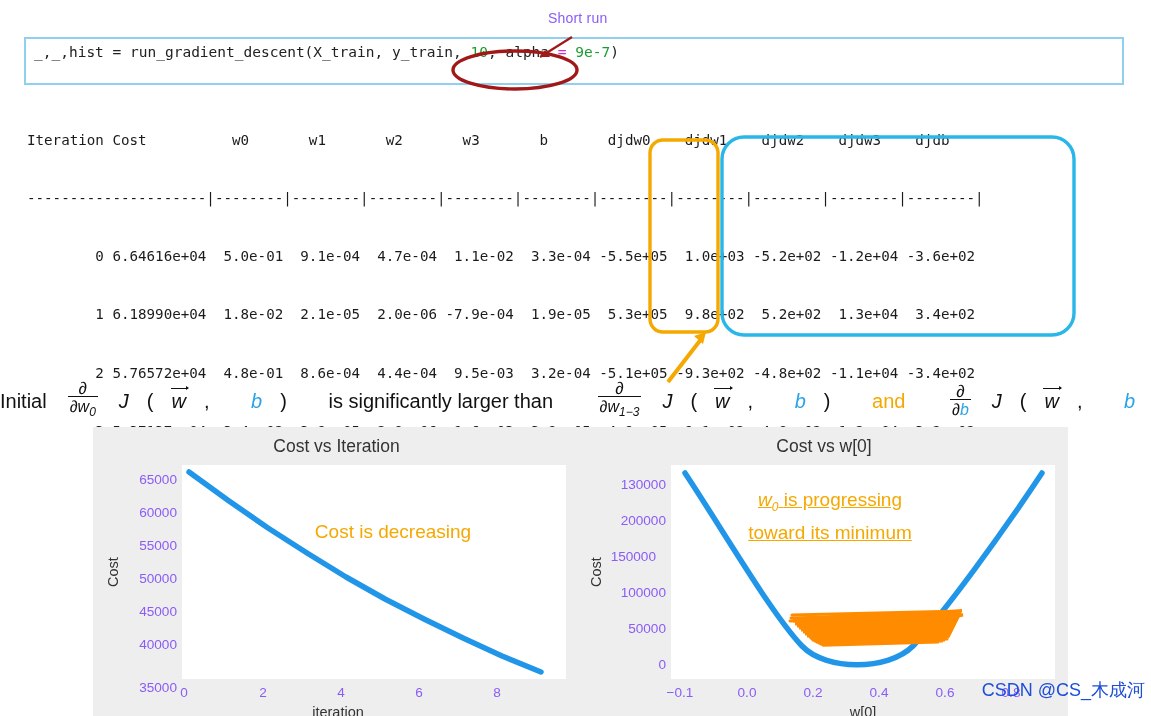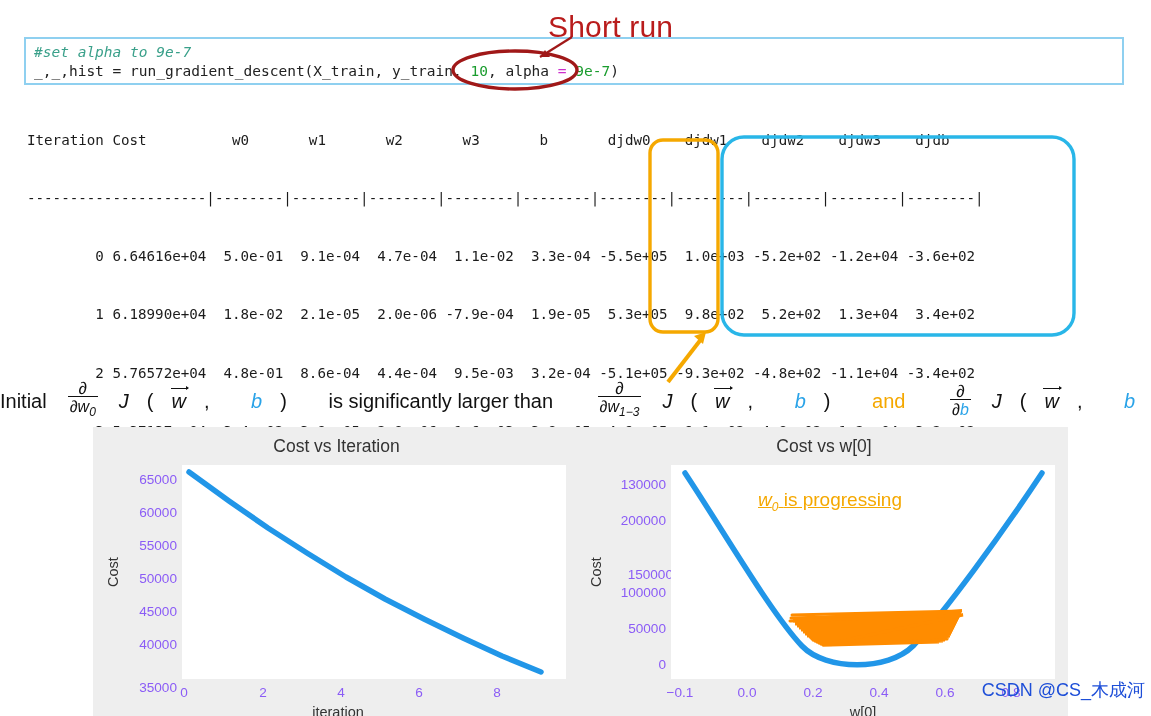--- a/index.html
+++ b/index.html
@@ -4,21 +4,21 @@
 <style>
   html,body{margin:0;padding:0;}
   body{
     width:1151px;height:716px;position:relative;overflow:hidden;
     background:#ffffff;
     font-family:"Liberation Sans", sans-serif;
   }
   
   .short-run-title{
     position:absolute;left:548px;top:10px;
-    font-size:30px;color:#b91c1c;letter-spacing:.2px;
+    font-size:14px;color:#8b5cf6;letter-spacing:.2px;
     white-space:nowrap;
   }
   
   .code-box{
     position:absolute;left:24px;top:37px;width:1100px;height:48px;
     border:2px solid #8fd0f0;background:#fff;box-sizing:border-box;
     padding:4px 8px 0 8px;
   }
   .code-line{
     font-family:"DejaVu Sans Mono","Liberation Mono",monospace;
@@ -88,21 +88,20 @@
     position:absolute;right:6px;bottom:14px;
     font-size:18px;color:#1d4ed8;white-space:nowrap;
   }
 </style>
 </head>
 <body>
 
 <div class="short-run-title">Short run</div>
 
 <div class="code-box">
-  <div class="code-line"><span class="c-comment">#set alpha to 9e-7</span></div>
   <div class="code-line"><span>_,_,hist = run_gradient_descent(X_train, y_train, </span><span class="c-num">10</span><span>, alpha </span><span class="c-op">=</span><span class="c-num"> 9e-7</span><span>)</span></div>
 </div>
 
 <div class="console">
   <div class="row">Iteration Cost          w0       w1       w2       w3       b       djdw0    djdw1    djdw2    djdw3    djdb  </div>
   <div class="row">---------------------|--------|--------|--------|--------|--------|--------|--------|--------|--------|--------|</div>
   <div class="row">        0 6.64616e+04  5.0e-01  9.1e-04  4.7e-04  1.1e-02  3.3e-04 -5.5e+05  1.0e+03 -5.2e+02 -1.2e+04 -3.6e+02</div>
   <div class="row">        1 6.18990e+04  1.8e-02  2.1e-05  2.0e-06 -7.9e-04  1.9e-05  5.3e+05  9.8e+02  5.2e+02  1.3e+04  3.4e+02</div>
   <div class="row">        2 5.76572e+04  4.8e-01  8.6e-04  4.4e-04  9.5e-03  3.2e-04 -5.1e+05 -9.3e+02 -4.8e+02 -1.1e+04 -3.4e+02</div>
   <div class="row">        3 5.37137e+04  3.4e-02  3.9e-05  2.8e-06 -1.6e-03  3.8e-05  4.9e+05  9.1e+02  4.8e+02  1.2e+04  3.2e+02</div>
@@ -167,37 +166,38 @@
     <div class="tick y" style="left:20px;top:177px;width:64px;">45000</div>
     <div class="tick y" style="left:20px;top:210px;width:64px;">40000</div>
     <div class="tick y" style="left:20px;top:233px;width:64px;margin-top:20px;">35000</div>
 
     <div class="plot-area" style="left:89px;top:38px;width:384px;height:214px;">
       <svg width="384" height="214" viewBox="0 0 384 214">
         <polyline fill="none" stroke="#2196e8" stroke-width="5.5" stroke-linecap="round" stroke-linejoin="round" points="7,7 47,36 86,63 125,88 164,112 203,134 242,154 281,173 320,191 359,207"></polyline>
       </svg>
     </div>
 
+    <div class="chart-note" style="left:150px;top:92px;width:300px;">Cost is decreasing</div>
 
     <div class="tick x" style="left:76px;top:258px;width:30px;">0</div>
     <div class="tick x" style="left:155px;top:258px;width:30px;">2</div>
     <div class="tick x" style="left:233px;top:258px;width:30px;">4</div>
     <div class="tick x" style="left:311px;top:258px;width:30px;">6</div>
     <div class="tick x" style="left:389px;top:258px;width:30px;">8</div>
 
     <div class="xlabel" style="left:190px;top:277px;width:110px;">iteration</div>
   </div>
 
   <div class="panel panel-right">
     <div class="panel-title">Cost vs w[0]</div>
     <div class="ylabel" style="left:8px;top:160px;">Cost</div>
 
     <div class="tick y" style="left:14px;top:50px;width:72px;">130000</div>
     <div class="tick y" style="left:14px;top:86px;width:72px;">200000</div>
-    <div class="tick y" style="left:21px;top:122px;width:72px;margin-top:18px;">150000</div>
+    <div class="tick y" style="left:4px;top:122px;width:72px;">150000</div>
     <div class="tick y" style="left:14px;top:158px;width:72px;">100000</div>
     <div class="tick y" style="left:14px;top:194px;width:72px;">50000</div>
     <div class="tick y" style="left:14px;top:230px;width:72px;">0</div>
 
     <div class="plot-area" style="left:91px;top:38px;width:384px;height:214px;">
       <svg width="384" height="214" viewBox="0 0 384 214">
 
         <path fill="none" stroke="#2196e8" stroke-width="5.5" stroke-linecap="round" d="M 14,8 C 55,70 100,148 131,181 C 155,206 217,206 242,181 C 273,148 330,70 371,8"></path>
 
         <g stroke="#ff8c00" stroke-width="3" fill="none" stroke-linecap="round">
@@ -211,20 +211,21 @@
                    L 145,177 L 279,171 L 147,178 L 278,172 L 149,179 L 277,173 L 151,180 L 276,174"></path>
           <path d="M 119,156 L 292,150 L 152,180 L 274,175 L 154,180 L 272,176 L 156,180 L 270,176
                    L 158,180 L 268,177 L 160,180 L 266,177"></path>
         </g>
       </svg>
     </div>
 
     <div class="chart-note" style="left:100px;top:60px;width:300px;text-decoration:underline;">
       <span class="ital">w</span><span class="sub">0</span>
       <span>is  progressing</span><br>
+      <span>toward its minimum</span>
     </div>
 
     <div class="tick x" style="left:79px;top:258px;width:42px;">−0.1</div>
     <div class="tick x" style="left:146px;top:258px;width:42px;">0.0</div>
     <div class="tick x" style="left:212px;top:258px;width:42px;">0.2</div>
     <div class="tick x" style="left:278px;top:258px;width:42px;">0.4</div>
     <div class="tick x" style="left:344px;top:258px;width:42px;">0.6</div>
     <div class="tick x" style="left:410px;top:258px;width:42px;">0.8</div>
 
     <div class="xlabel" style="left:228px;top:277px;width:110px;">w[0]</div>

